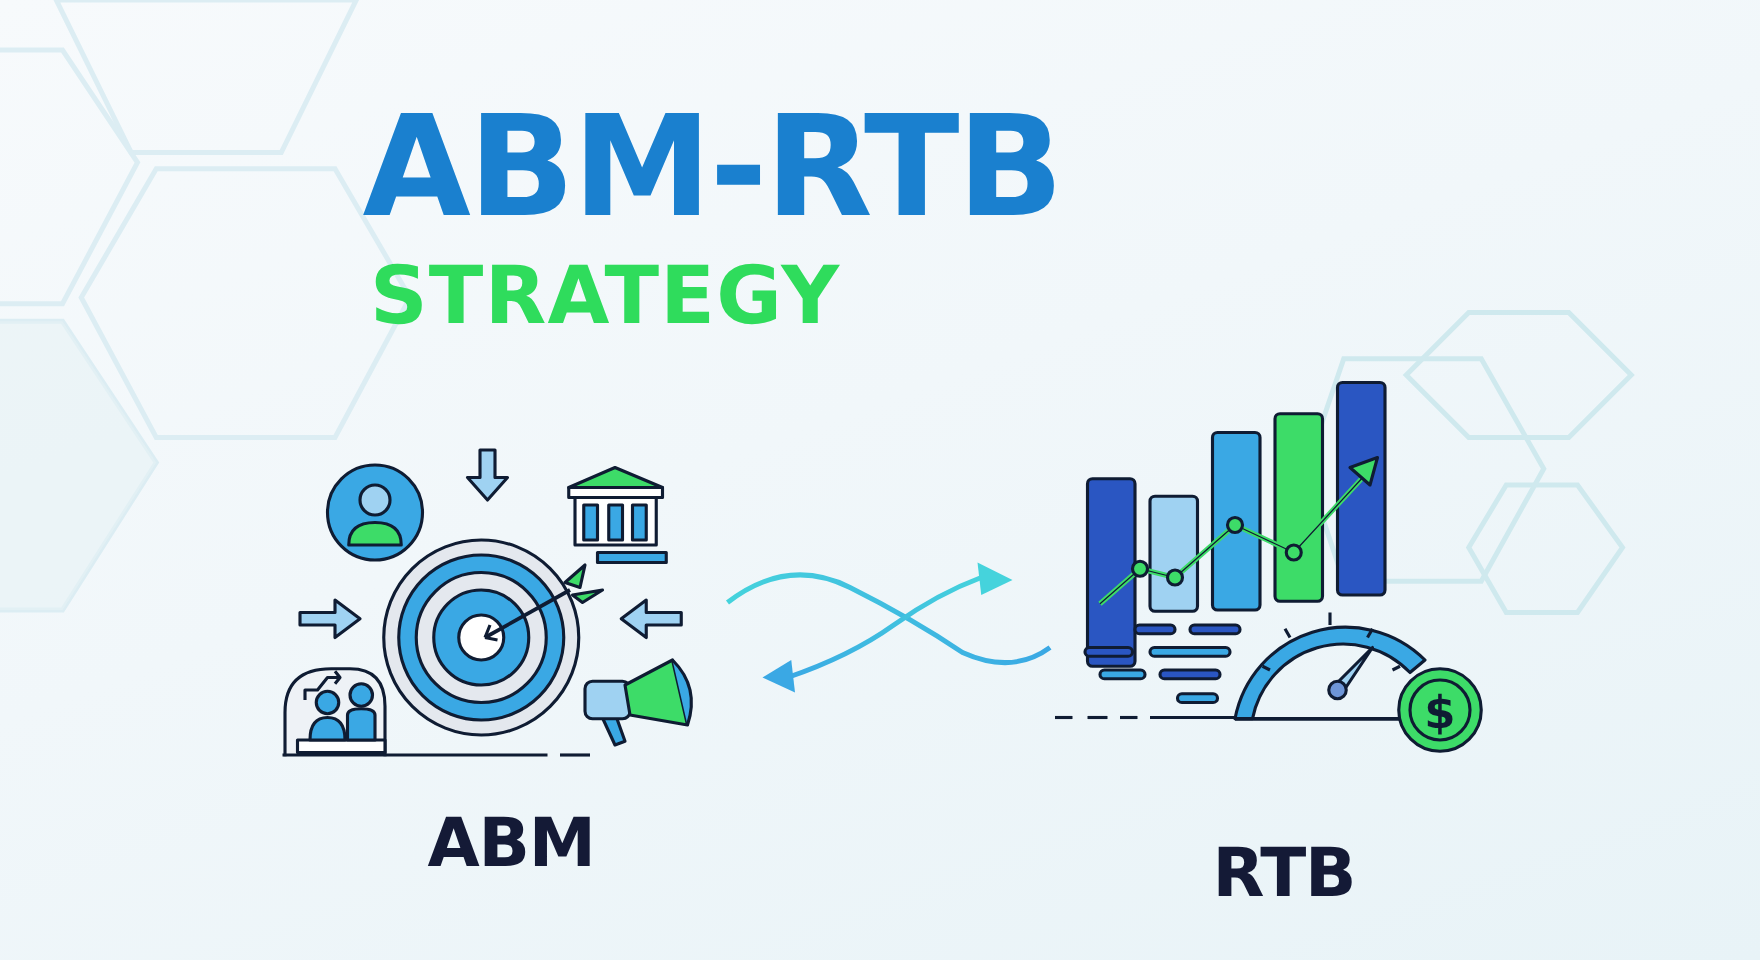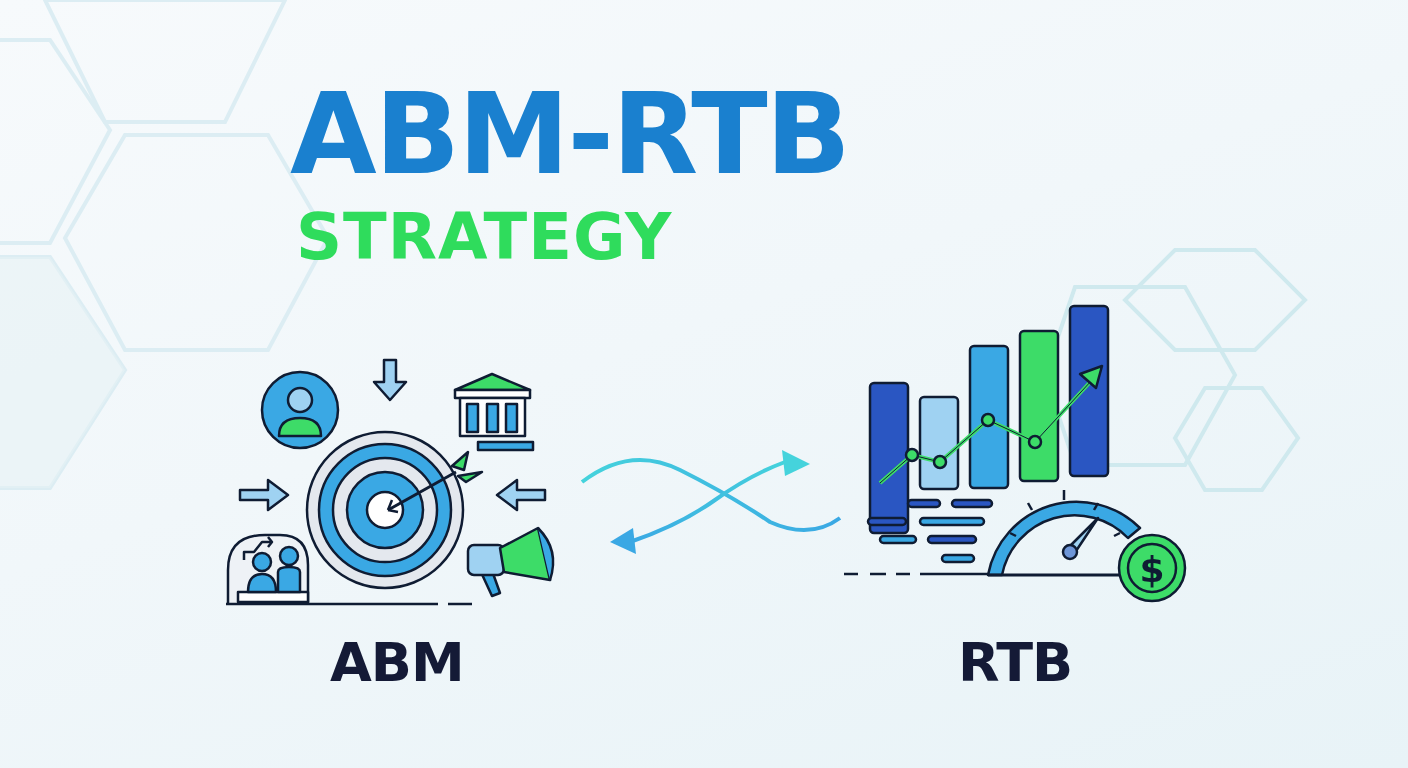--- a/index.html
+++ b/index.html
@@ -16,26 +16,26 @@
     color: #1a80cf;
     text-align: right;
   }
   .subtitle {
     position: absolute; left: 296px; top: 205px; margin: 0;
     font-family: "DejaVu Sans", sans-serif; font-weight: bold;
     font-size: 64px; letter-spacing: 1px; line-height: 1;
     color: #2fdc5c;
   }
   .label {
-    position: absolute; margin: 0;
+    position: absolute; margin: 12px;
     font-family: "DejaVu Sans", sans-serif; font-weight: bold;
     font-size: 54px; line-height: 1; color: #141a36; letter-spacing: -1px;
   }
   .label-abm { left: 330px; top: 636px; }
-  .label-rtb { left: 958px; top: 636px; }
+  .label-rtb { left: 958px; top: 660px; }
   svg.art { position: absolute; overflow: visible; }
 </style>
 </head>
 <body>
 
 <svg class="bg" viewBox="0 0 1408 768">
   <g fill="none" stroke="#dcedf3" stroke-width="4">
     <polygon points="45,0 285,0 225,122 105,122 45,0"></polygon>
     <polygon points="-60,40 50,40 110,130 50,243 -60,243"></polygon>
     <polygon points="125,135 268,135 328,238 268,350 125,350 65,238"></polygon>

